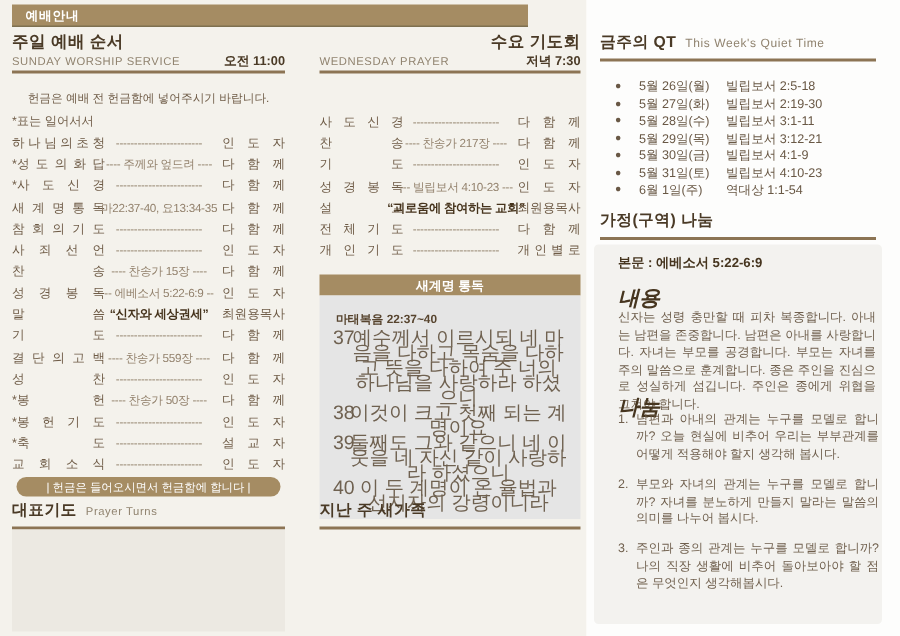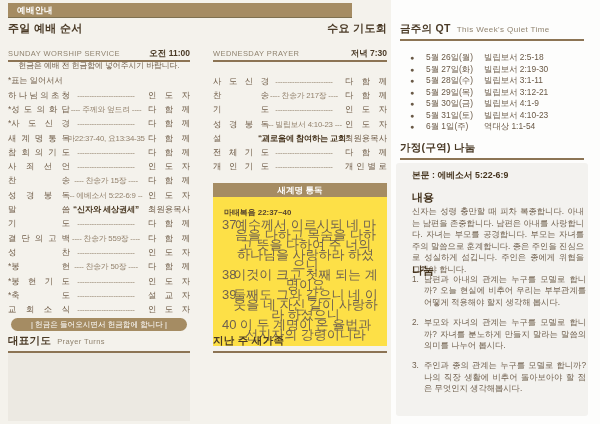--- a/index.html
+++ b/index.html
@@ -16,21 +16,21 @@
 
   .banner {
     position:absolute; left:8px; top:3px; width:344px; height:15px;
     background:#a58c63; border-bottom:1px solid #7e7050;
     color:#ffffff; font-size:8.5px; font-weight:bold; line-height:14px; padding-left:9px;
     letter-spacing:0.5px;
   }
 
   .sec-head { position:absolute; border-bottom:2px solid #8c7454; padding-bottom:2px; }
   .sec-title { font-size:11px; font-weight:bold; color:#4a3a26; line-height:13px; letter-spacing:0.3px; }
-  .sec-sub-row { display:flex; justify-content:space-between; align-items:flex-end; margin-top:14px; }
+  .sec-sub-row { display:flex; justify-content:space-between; align-items:flex-end; margin-top:1px; }
   .sec-sub { font-size:7.5px; color:#90836f; letter-spacing:0.4px; line-height:9px; }
   .sec-time { font-size:8.5px; color:#4a3a26; font-weight:bold; line-height:9px; }
 
   .inline-head { position:absolute; border-bottom:2px solid #8c7454; padding-bottom:4px;
     display:flex; align-items:baseline; gap:6px; }
   .inline-head .sec-title { font-size:10.5px; }
 
   .notice { position:absolute; left:8px; top:60px; width:182px; text-align:center;
     font-size:7.8px; color:#6e5b46; }
   .stand-note { position:absolute; left:8px; top:75px; font-size:8.2px; color:#6e5b46; }
@@ -50,34 +50,34 @@
   .offer-pill > span {
     background:#a58c63; color:#ffffff; font-size:7.6px; line-height:13px;
     padding:0 20px; border-radius:7px; white-space:nowrap;
   }
 
   .gray-box { position:absolute; background:#ece9e2; }
 
   .cmd-box { position:absolute; left:213px; top:183px; width:174px; }
   .cmd-head { background:#a58c63; color:#ffffff; font-size:8.6px; font-weight:bold;
     text-align:center; line-height:14px; height:14px; }
-  .cmd-body { background:#fde047; padding:7px 9px 6px 9px; min-height:130px; }
+  .cmd-body { background:#e5e5e5; padding:7px 9px 6px 9px; min-height:130px; }
   .passage-ref { font-size:7.9px; font-weight:bold; color:#57442e; margin:3px 0 2px 2px; }
   .verse { display:flex; font-size:13px; line-height:10px; color:#6f6150; }
   .vnum { width:11px; flex:none; }
   .vtext { flex:1;text-align:center; }
 
   .qt-list { position:absolute; left:410px; top:52px; width:176px; }
   .qt-item { display:flex; align-items:center; height:11.5px; font-size:8.4px; color:#695845; }
   .qt-bullet { width:16px; flex:none; color:#695845; font-size:7px; }
   .qt-date { width:58px; flex:none; }
   .qt-passage { flex:1; }
 
   .share-scripture { position:absolute; left:412px; top:170px; font-size:8.8px; font-weight:bold; color:#46351f; }
-  .share-label { font-size:11px; font-weight:bold; color:#46351f; }
+  .share-label { font-size:14px; font-weight:bold; color:#46351f;font-style:italic; }
   .share-body { position:absolute; left:412px; width:172px; font-size:8.3px; line-height:11.6px;
     color:#70604e; text-align:justify; }
   .q-list { position:absolute; left:412px; top:274px; width:174px; }
   .q-item { display:flex; font-size:8.3px; line-height:11.4px; color:#70604e; margin-bottom:9px; }
   .q-num { width:12px; flex:none; }
   .q-text { flex:1; text-align:justify; }
 </style>
 </head>
 <body>
 

